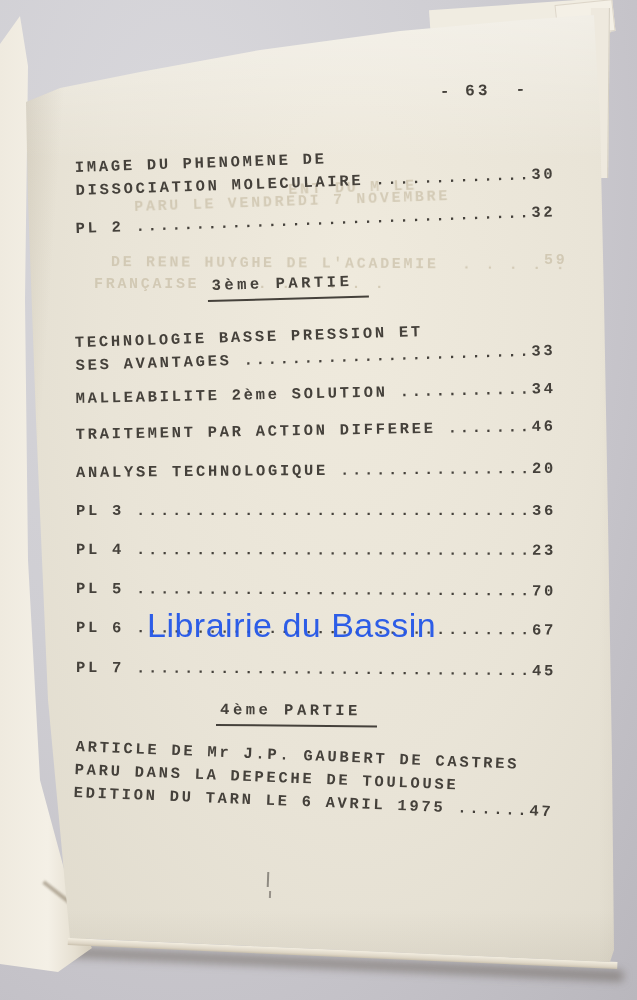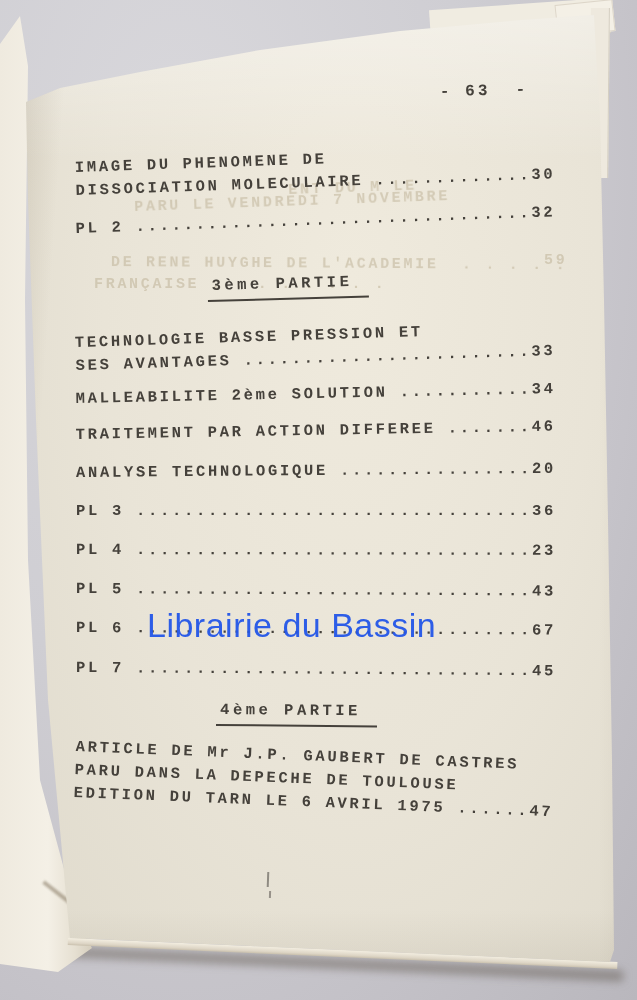--- a/index.html
+++ b/index.html
@@ -149,21 +149,21 @@
     <span class="lbl">
         <span class="l">PL 4 ..................................</span>
       </span>
     <span class="pg">23</span>
   </div>
 
   <div class="row" style="top:430px;transform:rotate(.3deg);">
     <span class="lbl">
         <span class="l">PL 5 ...................................</span>
       </span>
-    <span class="pg">43</span>
+    <span class="pg">70</span>
   </div>
 
   <div class="row" style="top:469px;transform:rotate(.3deg);">
     <span class="lbl">
         <span class="l">PL 6 ...................................</span>
       </span>
     <span class="pg">67</span>
   </div>
 
   <div class="row" style="top:509px;transform:rotate(.4deg);">

